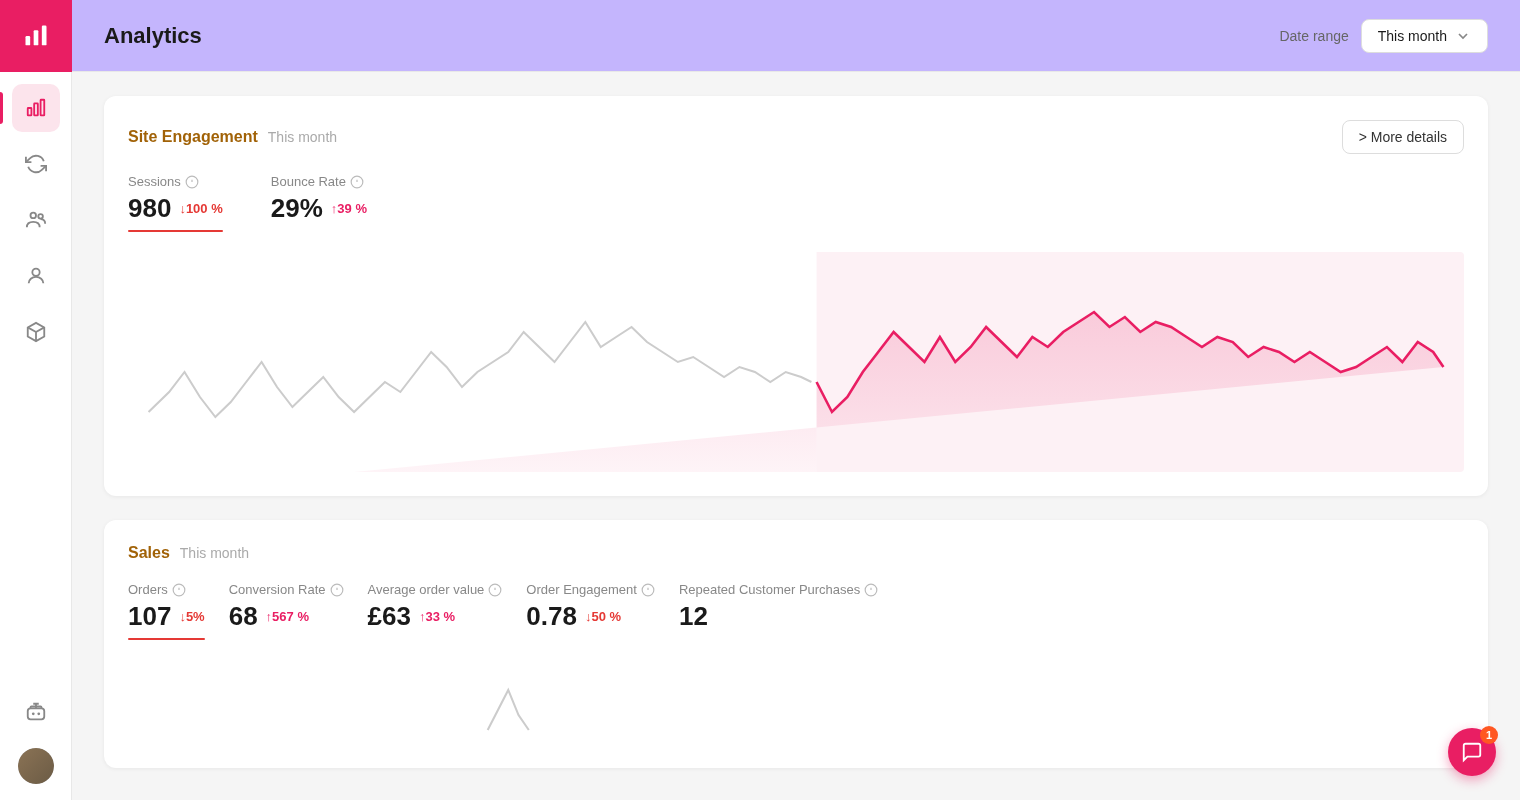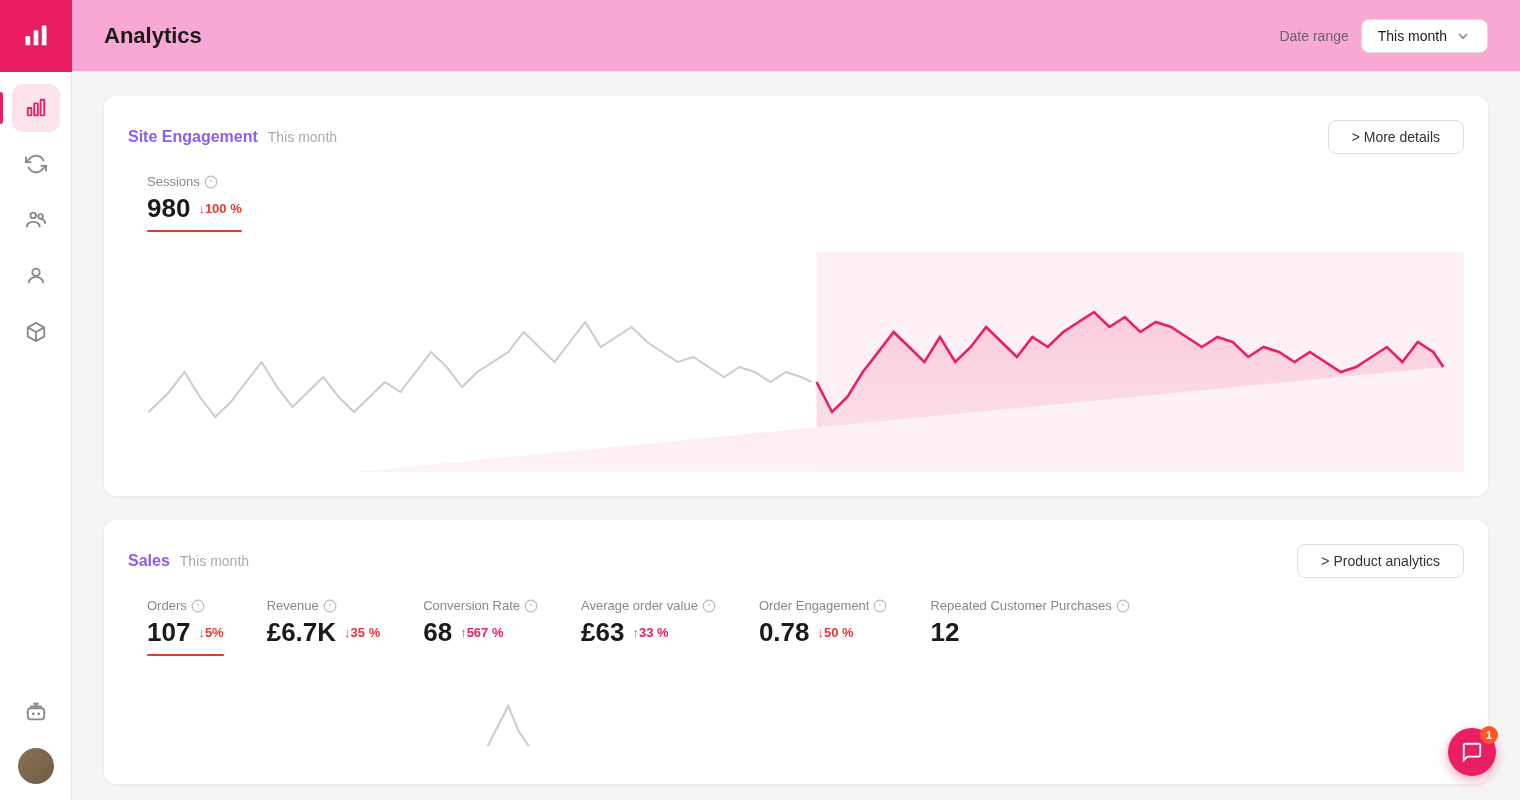--- a/index.html
+++ b/index.html
@@ -89,21 +89,21 @@
     
     .main {
       flex: 1;
       display: flex;
       flex-direction: column;
       overflow: hidden;
     }
 
     
     .header {
-      background: #f9a8d4;
+      background: #c4b5fd;
       height: 72px;
       display: flex;
       align-items: center;
       padding: 0 32px;
       border-bottom: 1px solid #e8e8e8;
       flex-shrink: 0;
     }
     .header-title {
       font-size: 22px;
       font-weight: 700;
@@ -154,51 +154,50 @@
       margin-bottom: 20px;
     }
     .card-title-group {
       display: flex;
       align-items: center;
       gap: 10px;
     }
     .card-title {
       font-size: 16px;
       font-weight: 700;
-      color: #8b5cf6;
+      color: #a16207;
     }
     .card-subtitle {
       font-size: 14px;
       color: #aaa;
     }
     .more-details-btn {
       display: flex;
       align-items: center;
       gap: 6px;
       border: 1.5px solid #ddd;
       border-radius: 8px;
-      padding: 8px 23px;
+      padding: 8px 16px;
       font-size: 14px;
       font-weight: 500;
       color: #333;
       cursor: pointer;
       background: #fff;
     }
 
     
     .metrics-row {
       display: flex;
       gap: 48px;
       margin-bottom: 20px;
     }
     .metric {
       display: flex;
       flex-direction: column;
       gap: 4px;
-      margin-left: 19px;
     }
     .metric-label {
       font-size: 13px;
       color: #888;
       display: flex;
       align-items: center;
       gap: 4px;
     }
     .metric-label svg { width: 14px; height: 14px; color: #bbb; }
     .metric-value-row {
@@ -391,20 +390,34 @@
           </div>
           <div class="metric-value-row">
             <span class="metric-value">980</span>
             <span class="metric-change down">↓100 %</span>
           </div>
           <div class="metric-underline"></div>
         </div>
 
 
 
+        <div class="metric">
+          <div class="metric-label">
+            <span>Bounce Rate</span>
+            <svg viewBox="0 0 24 24" fill="none" stroke="currentColor" stroke-width="2">
+                <circle cx="12" cy="12" r="10"></circle>
+                <line x1="12" y1="8" x2="12" y2="12"></line>
+                <line x1="12" y1="16" x2="12.01" y2="16"></line>
+              </svg>
+          </div>
+          <div class="metric-value-row">
+            <span class="metric-value">29%</span>
+            <span class="metric-change up">↑39 %</span>
+          </div>
+        </div>
       </div>
 
       <div class="chart-container">
         <svg class="chart-svg" viewBox="0 0 1300 220" preserveAspectRatio="none">
 
           <defs>
             <linearGradient id="pinkFill" x1="0" y1="0" x2="0" y2="1">
               <stop offset="0%" stop-color="#e91e63" stop-opacity="0.18"></stop>
               <stop offset="100%" stop-color="#e91e63" stop-opacity="0.05"></stop>
             </linearGradient>
@@ -425,21 +438,20 @@
         </svg>
       </div>
     </div>
 
     <div class="card">
       <div class="card-header">
         <div class="card-title-group">
           <span class="card-title">Sales</span>
           <span class="card-subtitle">This month</span>
         </div>
-        <button class="more-details-btn">&gt; Product analytics</button>
       </div>
 
       
       <div class="sales-metrics-row">
 
         <div class="metric">
           <div class="metric-label">
             <span>Orders</span>
             <svg viewBox="0 0 24 24" fill="none" stroke="currentColor" stroke-width="2">
                 <circle cx="12" cy="12" r="10"></circle>
@@ -447,34 +459,20 @@
                 <line x1="12" y1="16" x2="12.01" y2="16"></line>
               </svg>
           </div>
           <div class="metric-value-row">
             <span class="metric-value">107</span>
             <span class="metric-change down">↓5%</span>
           </div>
           <div class="metric-underline"></div>
         </div>
 
-        <div class="metric">
-          <div class="metric-label">
-            <span>Revenue</span>
-            <svg viewBox="0 0 24 24" fill="none" stroke="currentColor" stroke-width="2">
-                <circle cx="12" cy="12" r="10"></circle>
-                <line x1="12" y1="8" x2="12" y2="12"></line>
-                <line x1="12" y1="16" x2="12.01" y2="16"></line>
-              </svg>
-          </div>
-          <div class="metric-value-row">
-            <span class="metric-value">£6.7K</span>
-            <span class="metric-change down">↓35 %</span>
-          </div>
-        </div>
 
         <div class="metric">
           <div class="metric-label">
             <span>Conversion Rate</span>
             <svg viewBox="0 0 24 24" fill="none" stroke="currentColor" stroke-width="2">
                 <circle cx="12" cy="12" r="10"></circle>
                 <line x1="12" y1="8" x2="12" y2="12"></line>
                 <line x1="12" y1="16" x2="12.01" y2="16"></line>
               </svg>
           </div>

